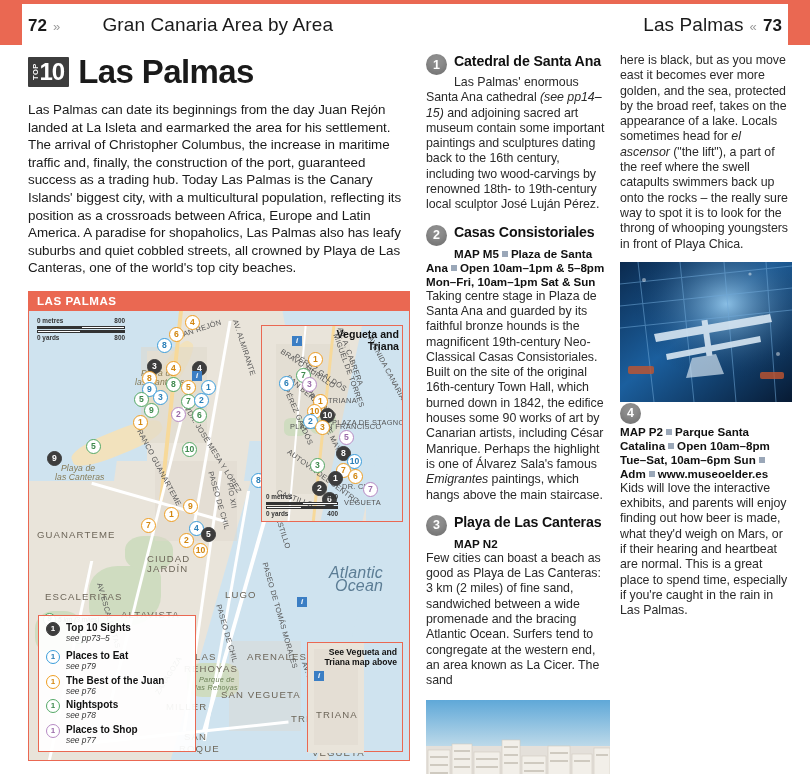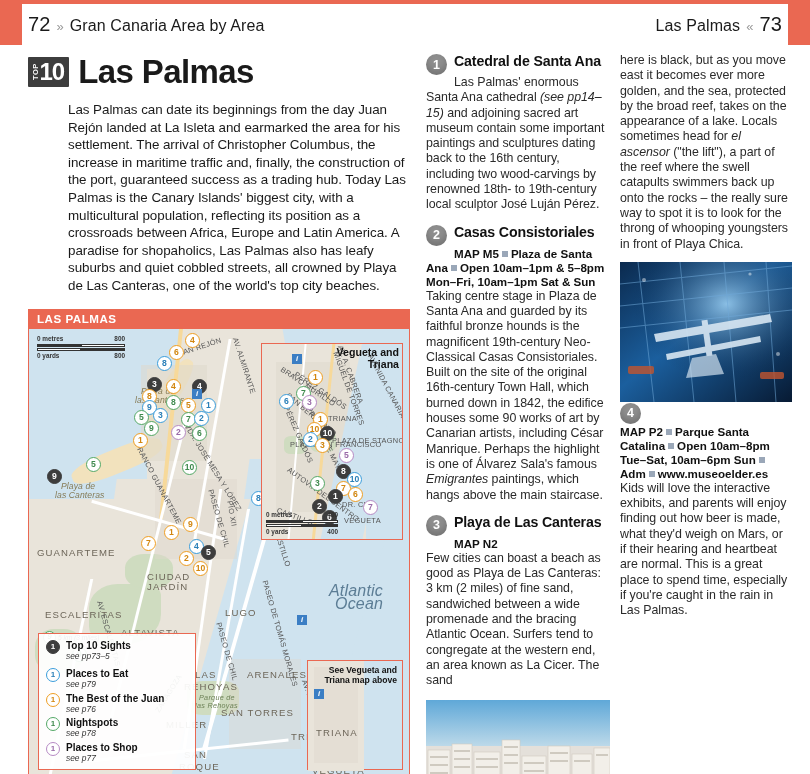--- a/index.html
+++ b/index.html
@@ -26,23 +26,23 @@
     flex: 1;
     background: #ffffff;
     display: flex; align-items: center;
     justify-content: space-between;
     padding: 0 6px 0 6px;
   }
   .runhead-left, .runhead-right {
     display: flex; align-items: baseline; gap: 6px;
     font-size: 14.5px; color: #1a1a1a; letter-spacing: .1px;
   }
-  .runhead .folio { font-weight: normal; font-size: 20px; }
+  .runhead .folio { font-weight: bold; font-size: 17px; }
   .runhead .chev { color: #9a9a9a; font-size: 13px; }
-  .runhead .sect { font-size: 16px; }
+  .runhead .sect { font-size: 19px; margin-left: 36px; }
 
   
   .body-area {
     position: absolute; left: 0; top: 45px;
     width: 810px; height: 729px;
   }
   .col-left  { position: absolute; left: 28px;  top: 10px; width: 382px; }
   .col-mid   { position: absolute; left: 426px; top: 8px;  width: 184px; }
   .col-right { position: absolute; left: 620px; top: 8px;  width: 172px; }
 
@@ -63,21 +63,21 @@
   .top10-badge .t10-num {
     font-size: 24px; font-weight: bold; line-height: 26px;
     letter-spacing: -1px;
   }
   h1.page-title {
     font-size: 33px; font-weight: bold; color: #1a1a1a;
     letter-spacing: -.6px; line-height: 1;
   }
   p.intro {
     font-size: 13.4px; line-height: 17.6px; color: #1a1a1a;
-    margin-bottom: 14px; letter-spacing: -.05px; margin-left: 40px;
+    margin-bottom: 14px; letter-spacing: -.05px;
   }
 
   
   .sight { margin-bottom: 11px; }
   .sight-head { display: flex; gap: 7px; align-items: flex-start; }
   .num-circle {
     flex: 0 0 auto;
     width: 21px; height: 21px; border-radius: 50%;
     background: #8e8e8e; color: #fff;
     font-size: 12.5px; font-weight: bold;
@@ -340,21 +340,21 @@
               <div class="maplabel area" style="left: 118px; top: 252px;">JARDÍN</div>
               <div class="maplabel area" style="left: 196px; top: 278px;">LUGO</div>
               <div class="maplabel area" style="left: 218px; top: 340px;">ARENALES</div>
               <div class="maplabel area" style="left: 166px; top: 340px;">LAS</div>
               <div class="maplabel area" style="left: 155px; top: 352px;">REHOYAS</div>
               <div class="maplabel area" style="left: 137px; top: 390px;">MILLER</div>
               <div class="maplabel area" style="left: 155px; top: 420px;">SAN</div>
               <div class="maplabel area" style="left: 150px; top: 432px;">ROQUE</div>
               <div class="maplabel area" style="left: 262px; top: 402px;">TRIANA</div>
               <div class="maplabel area" style="left: 283px; top: 436px;">VEGUETA</div>
-              <div class="maplabel area" style="left: 192px; top: 378px;">SAN TORRES</div>
+              <div class="maplabel area" style="left: 192px; top: 378px;">SAN VEGUETA</div>
             </div>
           <div id="park-labels">
               <div class="maplabel park" style="left: 170px; top: 364px;">Parque de</div>
               <div class="maplabel park" style="left: 166px; top: 372px;">las Rehoyas</div>
             </div>
           <div id="street-labels">
               <div class="maplabel " style="left: 144px; top: 14px; transform: rotate(-18deg);">JUAN REJÓN</div>
               <div class="maplabel " style="left: 186px; top: 32px; transform: rotate(72deg);">AV. ALMIRANTE</div>
               <div class="maplabel " style="left: 190px; top: 180px; transform: rotate(80deg);">PÍO XII</div>
               <div class="maplabel " style="left: 232px; top: 150px; transform: rotate(72deg);">AVDA. MARÍTIMA DEL NORTE</div>

